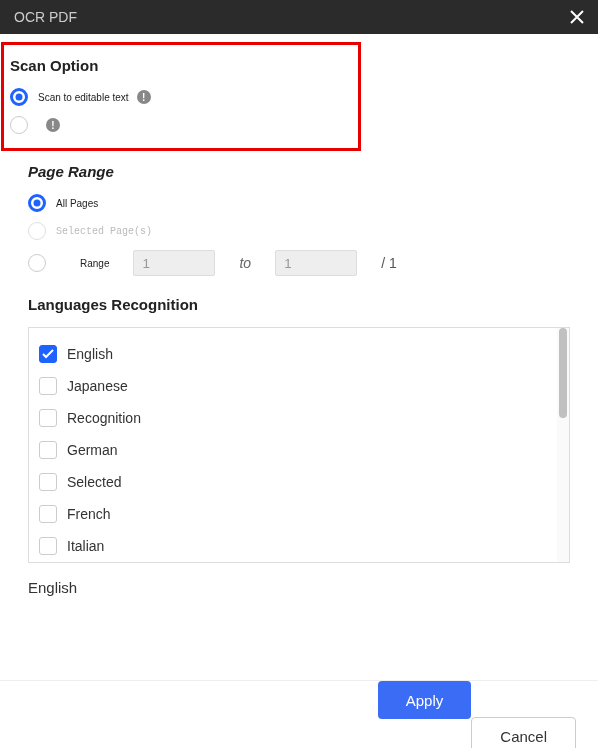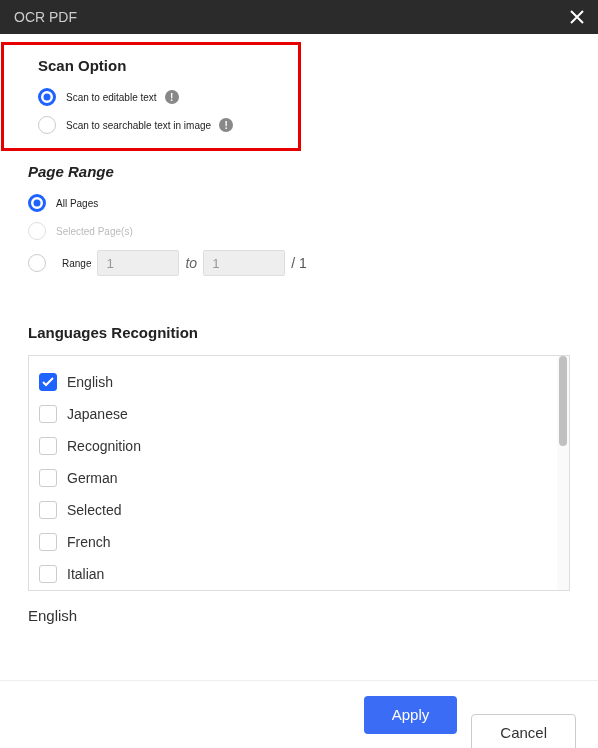--- a/index.html
+++ b/index.html
@@ -1,46 +1,46 @@
 <!DOCTYPE html>
 <html><head>
   <meta charset="utf-8">
   <style>
     * { box-sizing: border-box; margin: 0; padding: 0; }
     body { font-family: Arial, sans-serif; font-size: 14px; color: #333; width: 598px; height: 748px; background: #fff; overflow: hidden; }
     .titlebar { background: #2b2b2b; color: #ccc; height: 34px; display: flex; align-items: center; justify-content: space-between; padding: 16px 14px; font-size: 14px; }
     .close-btn { cursor: pointer; color: #fff; display: flex; align-items: center; }
     .content { padding: 0; height: calc(748px - 34px - 68px); overflow: hidden; }
-    .highlight-box { border: 3px solid #e60000; margin: 8px 1px 8px 1px; padding: 12px 22px 14px 34px; width: 300px; }
+    .highlight-box { border: 3px solid #e60000; margin: 8px 1px 8px 1px; padding: 12px 22px 14px 6px; width: 360px; }
     .section-title { font-weight: bold; font-size: 15px; margin-bottom: 14px; color: #222; }
     .radio-row { display: flex; align-items: center; margin-bottom: 10px; cursor: pointer; }
     .radio { width: 18px; height: 18px; border-radius: 50%; border: 3px solid #1e62ff; background: #fff; margin-right: 10px; display: inline-block; position: relative; }
     .radio.checked::after { content: ""; position: absolute; top: 50%; left: 50%; width: 7px; height: 7px; background: #1e62ff; border-radius: 50%; transform: translate(-50%, -50%); }
     .radio.unchecked { border: 1px solid #ccc; width: 18px; height: 18px; }
     .radio.disabled { border: 1px solid #e0e0e0; }
     .radio-label { font-size: 10px; color: #222; }
-    .radio-label.disabled { color: #bbb; }
+    .radio-label.disabled { color: #bbb; font-family: Liberation Mono, monospace; }
     .info-icon { width: 14px; height: 14px; border-radius: 50%; background: #888; color: #fff; display: inline-flex; align-items: center; justify-content: center; font-size: 10px; font-weight: bold; margin-left: 8px; }
     .body-pad { padding: 0 28px; }
     .section-gap { margin-top: 12px; margin-bottom: 14px; font-style: italic; }
-    .range-row { display: flex; align-items: center; gap: 6px; margin-top: 10px; }
+    .range-row { display: flex; align-items: center; gap: 24px; margin-top: 10px; }
     .range-input { width: 82px; height: 26px; background: #eee; border: 1px solid #ddd; padding: 0 8px; color: #999; border-radius: 2px; }
     .range-sep { color: #666; font-style: italic; }
     .range-total { color: #555; }
     .lang-box { border: 1px solid #ddd; height: 236px; overflow: hidden; position: relative; margin-top: 14px; }
     .lang-list { padding: 10px 10px; height: 100%; overflow-y: hidden; }
     .lang-row { display: flex; align-items: center; padding: 7px 0; cursor: pointer; }
     .chk { width: 18px; height: 18px; border: 1px solid #ccc; border-radius: 3px; margin-right: 10px; display: inline-flex; align-items: center; justify-content: center; flex-shrink: 0; }
     .chk.checked { background: #1e62ff; border-color: #1e62ff; }
     .chk.checked svg { display: block; }
     .chk svg { display: none; }
     .lang-scrollbar { position: absolute; top: 0; right: 0; width: 12px; height: 100%; background: #fafafa; }
     .lang-thumb { position: absolute; top: 0; right: 2px; width: 8px; height: 90px; background: #c0c0c0; border-radius: 4px; }
     .selected-summary { margin-top: 16px; font-size: 15px; color: #333; }
-    .footer { position: absolute; bottom: 0; left: 0; right: 0; height: 68px; border-top: 1px solid #eee; display: flex; align-items: center; justify-content: flex-end; gap: 14px; padding-right: 22px; background: #fff; }
+    .footer { position: absolute; bottom: 0; left: 0; right: 0; height: 68px; border-top: 1px solid #eee; display: flex; justify-content: flex-end; padding-right: 22px; background: #fff; }
     .btn { height: 38px; padding: 0 28px; border-radius: 4px; font-size: 15px; cursor: pointer; border: none; }
     .btn-primary { background: #3a6cf5; color: #fff; }
     .btn-secondary { background: #fff; color: #333; border: 1px solid #ccc; margin-top: 36px; }
   </style>
 </head>
 <body>
 
 <div class="titlebar">
   <span>OCR PDF</span>
   <span class="close-btn">
@@ -54,21 +54,20 @@
 
   <div class="highlight-box">
     <div class="section-title">Scan Option</div>
     <div class="radio-row">
       <span class="radio checked"></span>
       <span class="radio-label">Scan to editable text</span>
       <span class="info-icon">!</span>
     </div>
     <div class="radio-row" style="margin-bottom:0;">
       <span class="radio unchecked"></span>
-      <span class="radio-label">Scan to searchable text in image</span>
       <span class="info-icon">!</span>
     </div>
   </div>
 
   <div class="body-pad">
     <div class="section-title section-gap">Page Range</div>
 
     <div class="radio-row">
       <span class="radio checked"></span>
       <span class="radio-label">All Pages</span>
@@ -81,21 +80,21 @@
 
     <div class="range-row">
       <span class="radio unchecked"></span>
       <span class="radio-label">Range</span>
       <input class="range-input" value="1" style="">
       <span class="range-sep">to</span>
       <input class="range-input" value="1" style="">
       <span class="range-total">/ 1</span>
     </div>
 
-    <div class="section-title" style="margin-top:48px;">Languages Recognition</div>
+    <div class="section-title" style="margin-top:20px;">Languages Recognition</div>
 
     <div class="lang-box">
       <div class="lang-list" id="lang-list">
           <div class="lang-row">
             <span class="chk checked">
               <svg width="12" height="10" viewBox="0 0 12 10">
                 <path d="M1 5 L4 8 L11 1" stroke="#fff" stroke-width="2" fill="none"></path>
               </svg>
             </span>
             <span>English</span>

